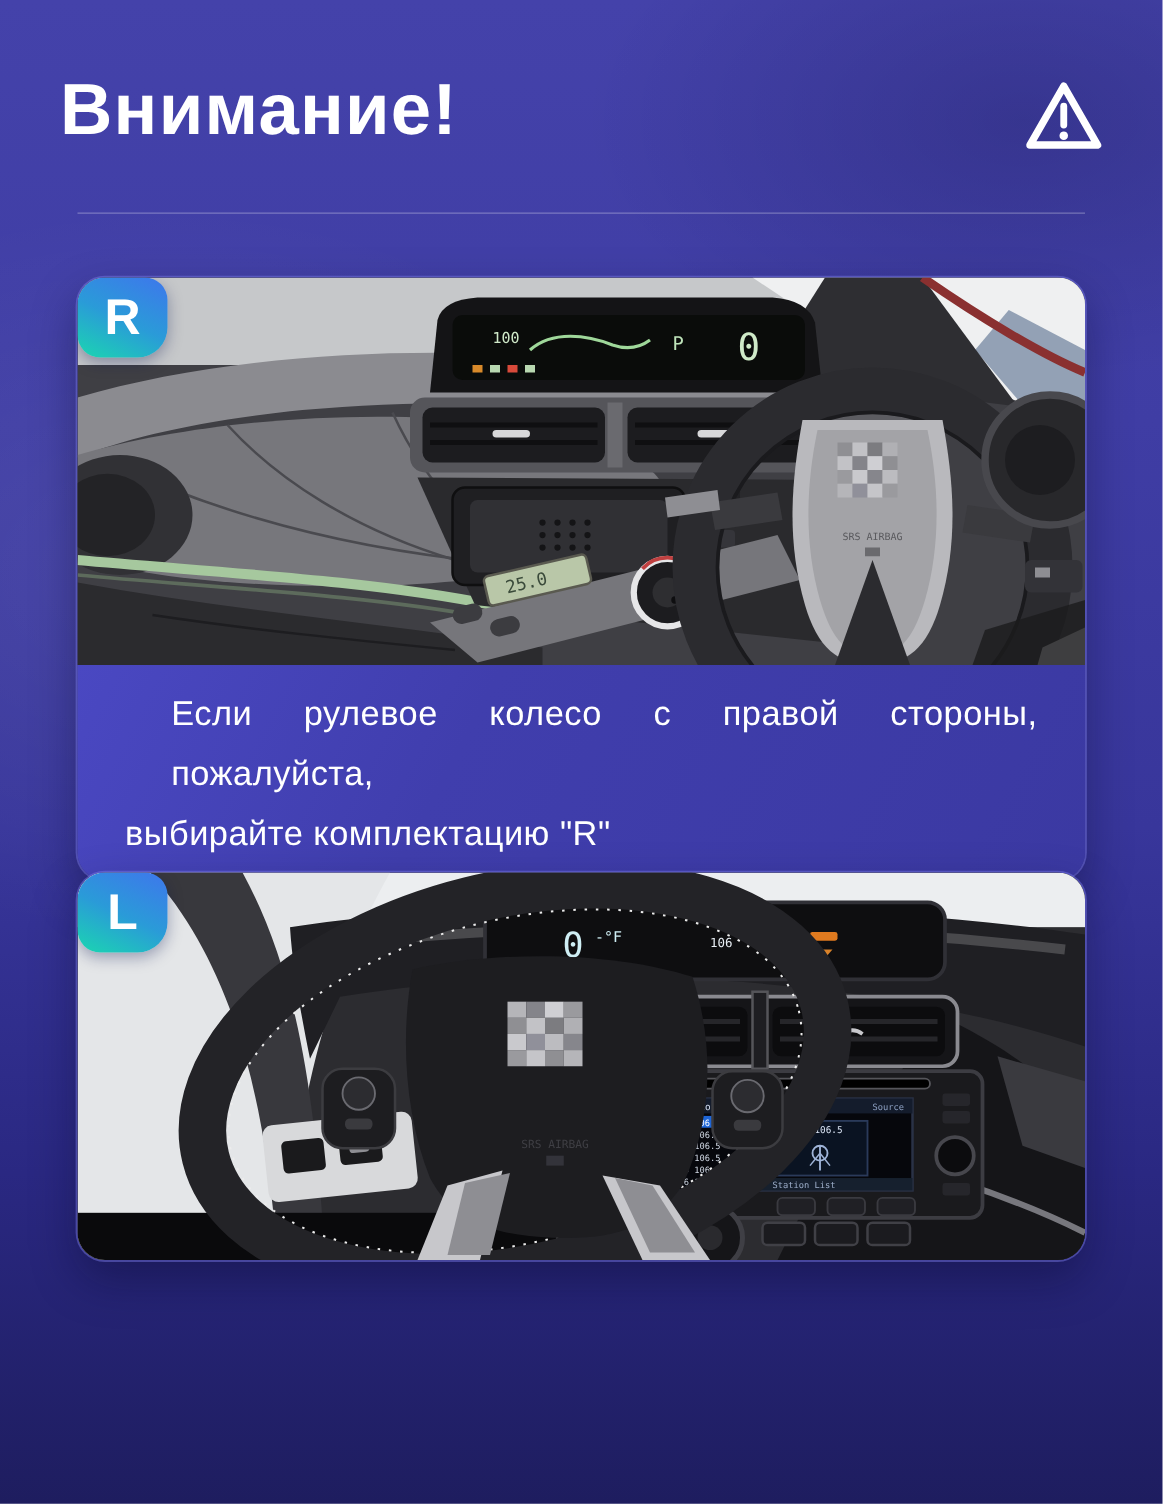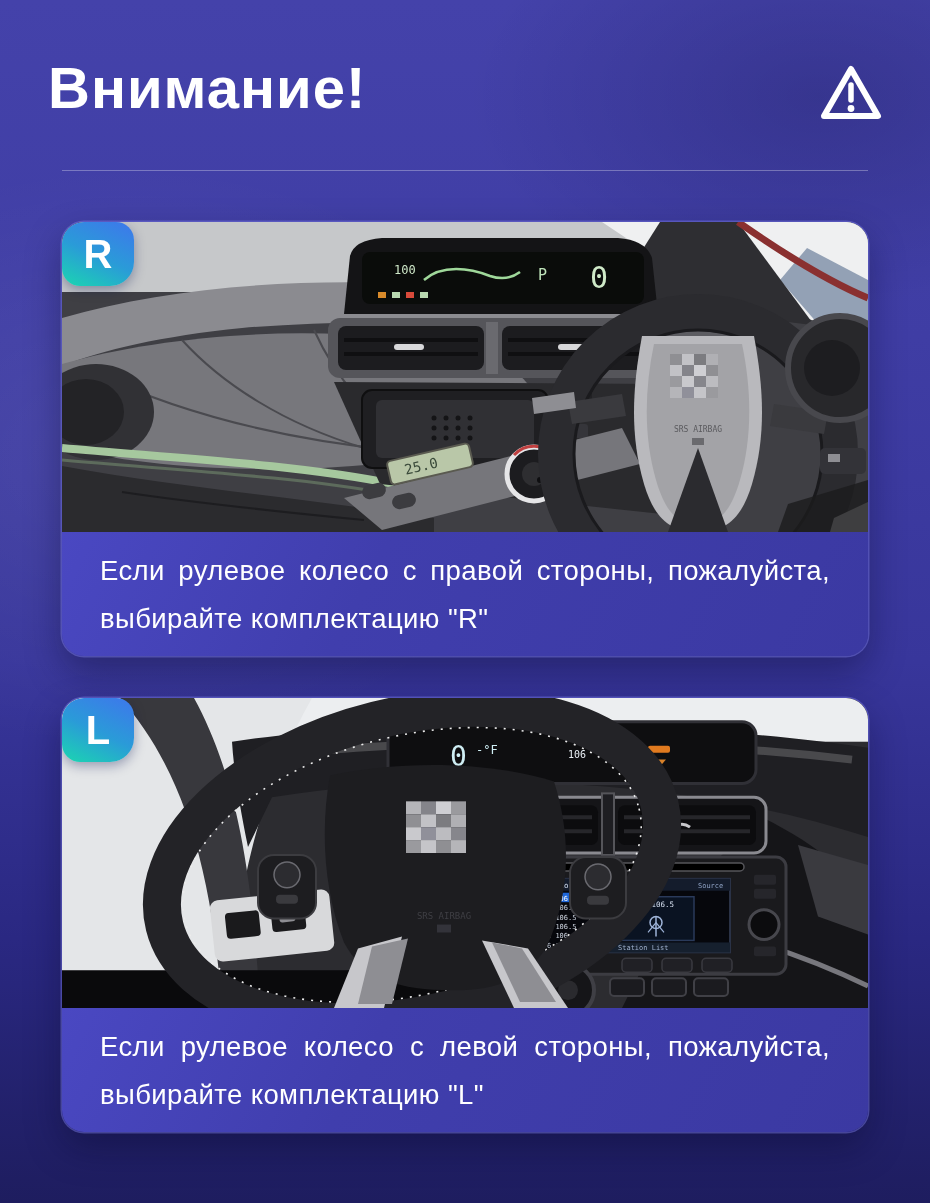--- a/index.html
+++ b/index.html
@@ -29,21 +29,21 @@
   .card-l{top:698px;}
   .photo{display:block;width:806px;height:310px;background:#333;}
   .badge{position:absolute;left:0;top:0;width:72px;height:64px;border-radius:20px 18px 24px 18px;
     background:linear-gradient(205deg,var(--badge-start) 8%,#2a9bd8 52%,var(--badge-end) 95%);
     display:flex;align-items:center;justify-content:center;
     font-size:40px;font-weight:700;color:#fff;
     box-shadow:0 4px 12px rgba(10,20,80,.35);}
   .caption{background:linear-gradient(118deg,var(--caption-start) 0%,#403ead 38%,var(--caption-end) 100%);
     padding:15px 38px 13px;}
   .caption-line{font-size:27.5px;line-height:48px;color:var(--text-color);letter-spacing:.4px;white-space:nowrap;}
-  .caption-line.justify{white-space:normal;text-align:justify;text-align-last:justify;}
+  .caption-line.justify{white-space:normal;text-align:justify;text-align-last:justify;margin-left:37px;}
   svg text{font-family:"DejaVu Sans Mono","Liberation Mono",monospace;}
 </style>
 </head>
 <body>
 
 <h1 class="page-title">Внимание!</h1>
 
 <svg class="warning-icon" viewBox="0 0 66 64">
   <polygon points="33,7 60,54 6,54" fill="none" stroke="#ffffff" stroke-width="6" stroke-linejoin="round"></polygon>
   <line x1="33" y1="23" x2="33" y2="38" stroke="#ffffff" stroke-width="5.5" stroke-linecap="round"></line>
@@ -334,17 +334,13 @@
             <rect x="359" y="143" width="15" height="13" fill="#c5c5c9"></rect>
             <rect x="374" y="143" width="15" height="13" fill="#8f8f93"></rect>
             <rect x="389" y="143" width="15" height="13" fill="#b5b5b9"></rect>
         </g>
         <text x="382" y="222" font-size="9" fill="#3f3f44" text-anchor="middle">SRS AIRBAG</text>
         <rect x="375" y="228" width="14" height="8" fill="#33333a"></rect>
       </g>
     </g>
   </svg>
   <div class="badge">L</div>
-  <div class="caption">
-    <div class="caption-line justify">Если рулевое колесо с левой стороны, пожалуйста,</div>
-    <div class="caption-line">выбирайте комплектацию "L"</div>
-  </div>
 </div>
 
 </body></html>

